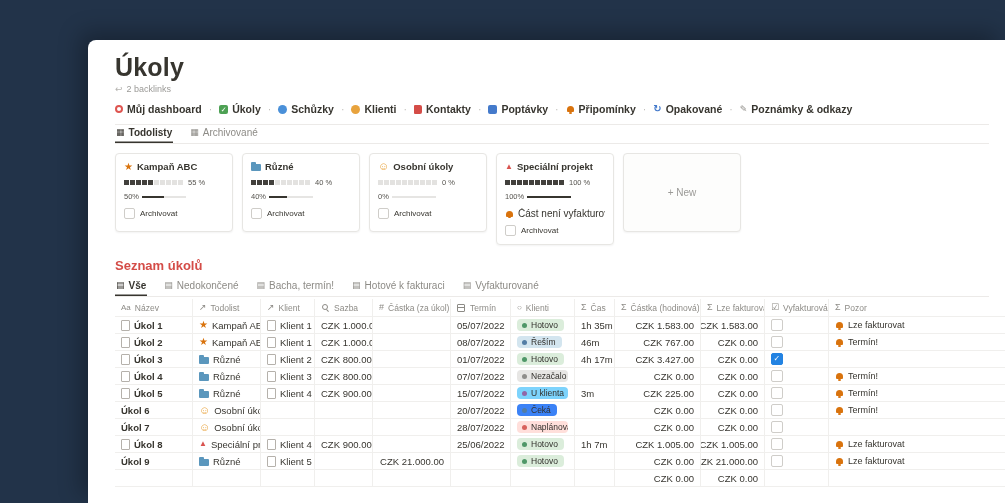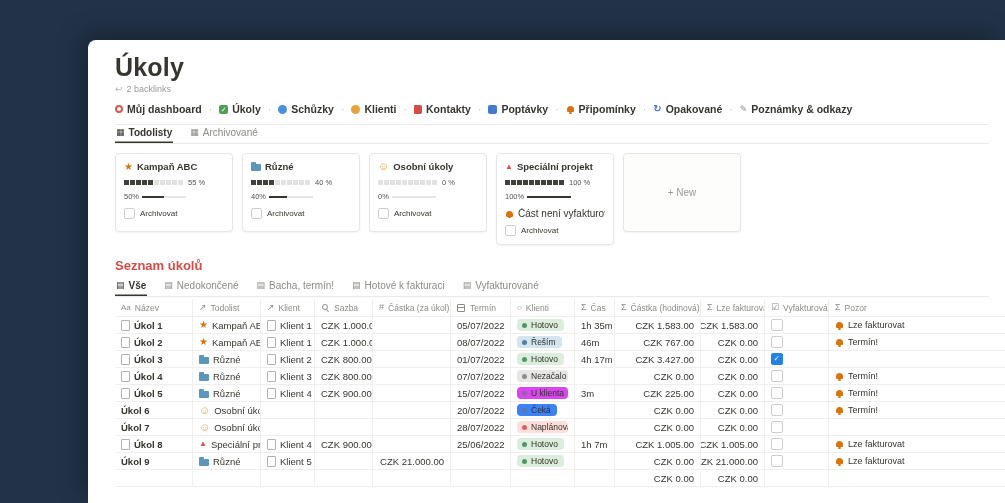--- a/index.html
+++ b/index.html
@@ -506,21 +506,21 @@
                 <span>Různé</span>
               </div>
               <div class="tcell">
                 <span class="ic ic-page"></span>
                 <span>Klient 4</span>
               </div>
               <div class="tcell">CZK 900.00</div>
               <div class="tcell num"></div>
               <div class="tcell">15/07/2022</div>
               <div class="tcell">
-                <span class="pill" style="background: #d946ef;">
+                <span class="pill" style="background: #7dd3fc;">
                   <span class="dot" style="background: rgb(145, 102, 167);"></span>
                   <span>U klienta</span>
                 </span>
               </div>
               <div class="tcell">3m</div>
               <div class="tcell num">CZK 225.00</div>
               <div class="tcell num">CZK 0.00</div>
               <div class="tcell">
                 <span class="cb"></span>
               </div>

